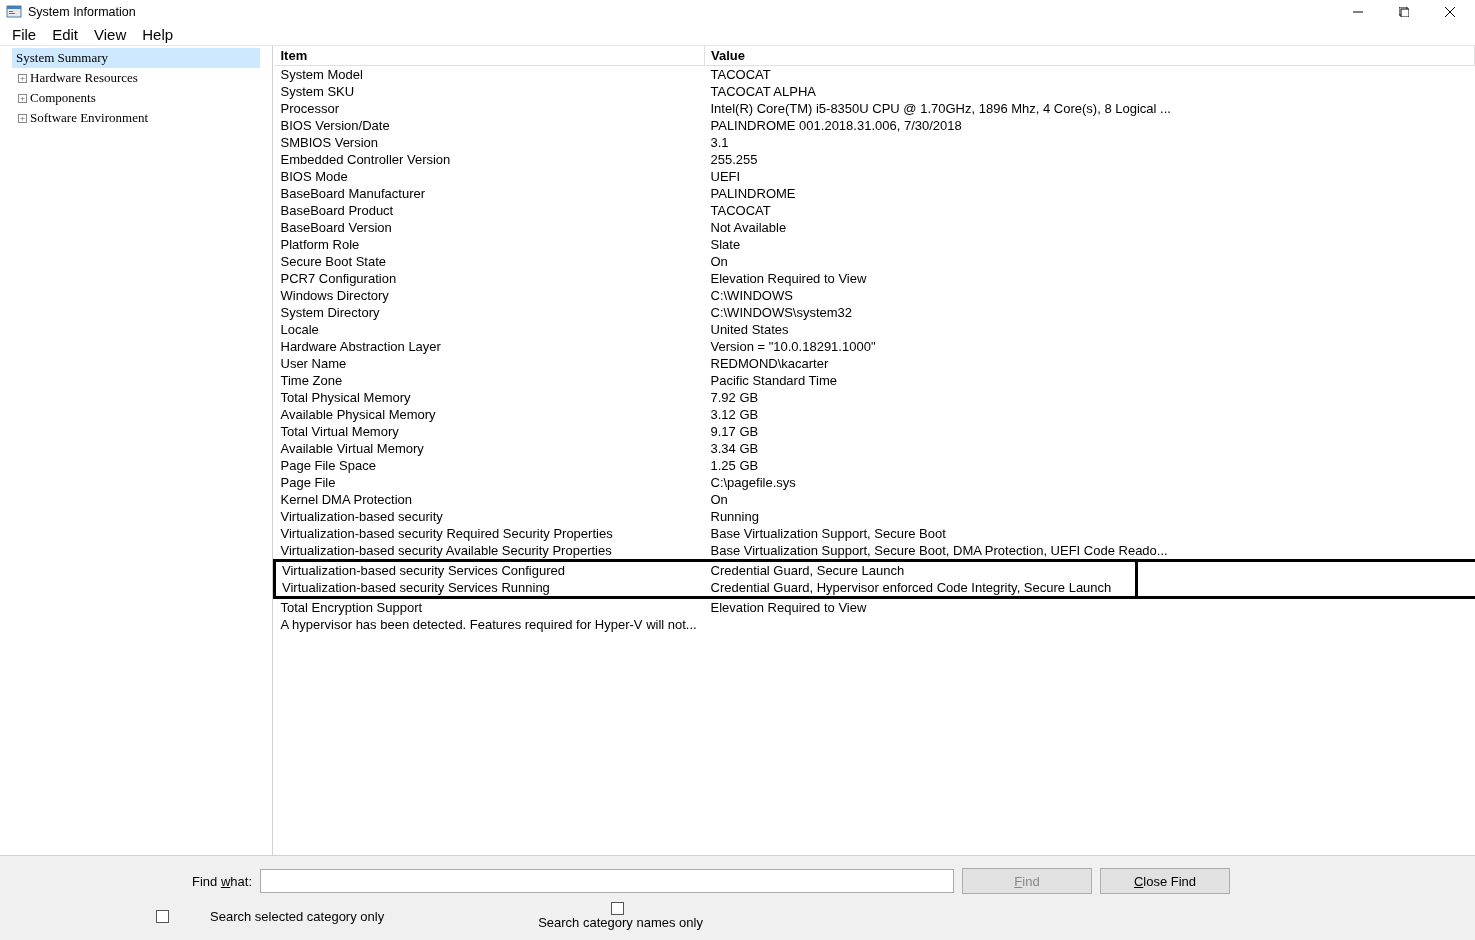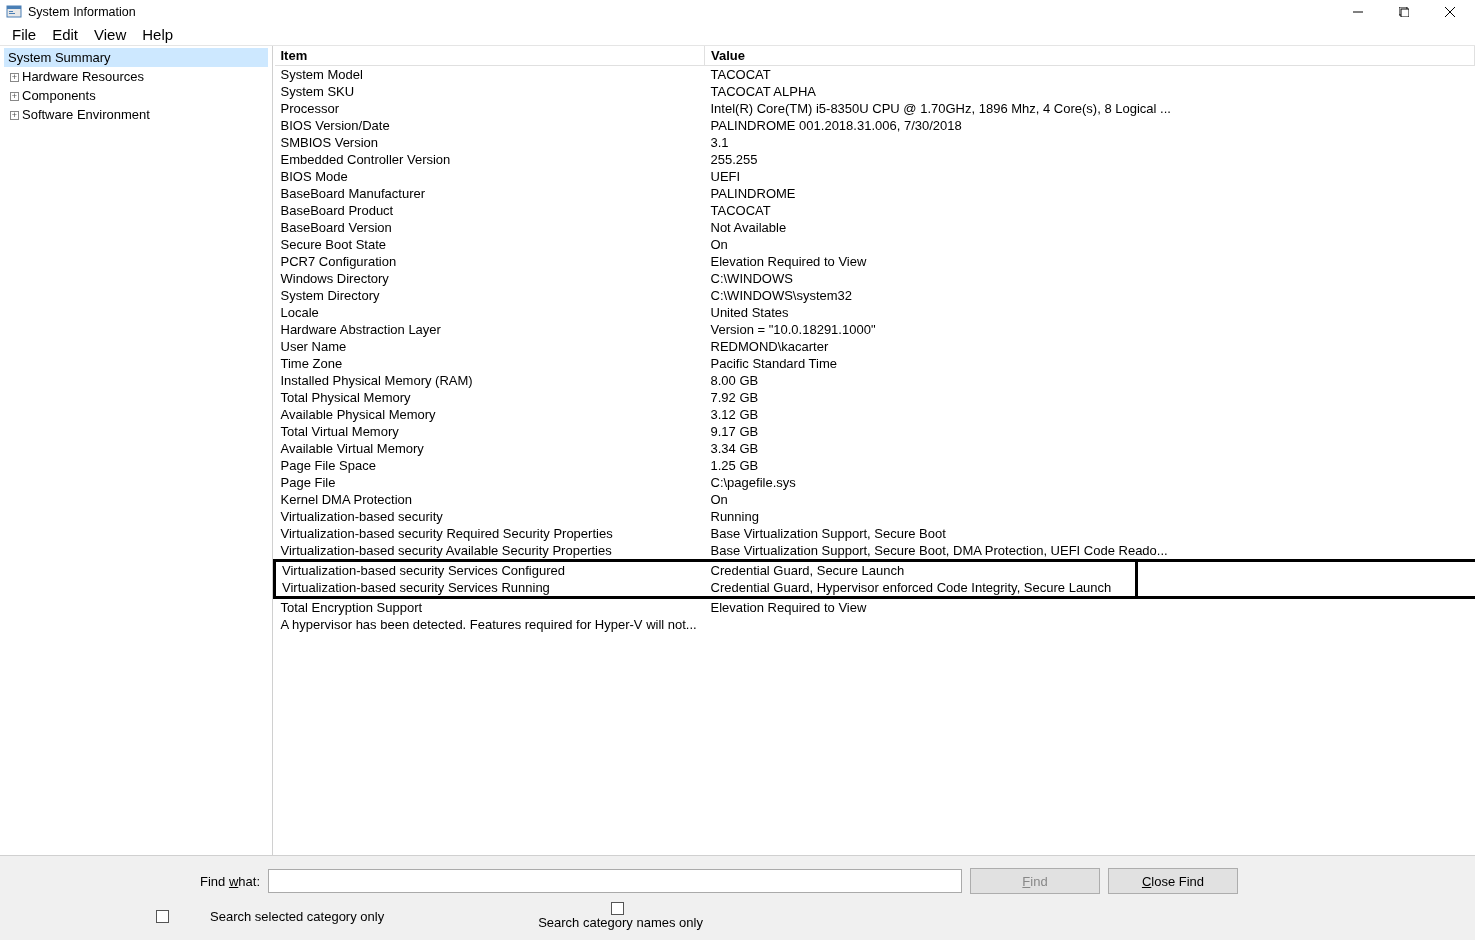--- a/index.html
+++ b/index.html
@@ -44,21 +44,21 @@
   display: flex;
   border-bottom: 1px solid #d0d0d0;
   overflow: hidden;
 }
 .tree-pane {
   width: 273px;
   border-right: 1px solid #d0d0d0;
   overflow: auto;
   background: #fff;
 }
-.tree-root { padding: 2px 4px; }
+.tree-root { padding: 2px 12px; font-family: Liberation Serif, serif; }
 .tree-item {
   padding: 2px 4px;
   font-size: 13px;
   white-space: nowrap;
   cursor: default;
 }
 .tree-item.child { padding-left: 6px; }
 .tree-item.selected { background: #cde8ff; }
 .expander {
   display: inline-block;
@@ -101,21 +101,21 @@
   overflow: hidden;
   text-overflow: ellipsis;
 }
 .footer {
   background: #f0f0f0;
   padding: 8px 0 10px 0;
 }
 .find-row {
   display: flex;
   align-items: center;
-  padding: 4px 16px;
+  padding: 4px 8px;
 }
 .find-label { width: 252px; text-align: right; padding-right: 8px; font-size: 13px; }
 .find-label u { text-decoration: underline; }
 .find-input {
   flex: 1;
   max-width: 694px;
   height: 24px;
   border: 1px solid #aaa;
   background: #fff;
   padding: 0 6px;
@@ -247,20 +247,24 @@
             </tr>
             <tr>
               <td>BaseBoard Product</td>
               <td>TACOCAT</td>
             </tr>
             <tr>
               <td>BaseBoard Version</td>
               <td>Not Available</td>
             </tr>
             <tr>
+              <td>Platform Role</td>
+              <td>Slate</td>
+            </tr>
+            <tr>
               <td>Secure Boot State</td>
               <td>On</td>
             </tr>
             <tr>
               <td>PCR7 Configuration</td>
               <td>Elevation Required to View</td>
             </tr>
             <tr>
               <td>Windows Directory</td>
               <td>C:\WINDOWS</td>
@@ -277,24 +281,20 @@
               <td>Hardware Abstraction Layer</td>
               <td>Version = "10.0.18291.1000"</td>
             </tr>
             <tr>
               <td>User Name</td>
               <td>REDMOND\kacarter</td>
             </tr>
             <tr>
               <td>Time Zone</td>
               <td>Pacific Standard Time</td>
-            </tr>
-            <tr>
-              <td>Installed Physical Memory (RAM)</td>
-              <td>8.00 GB</td>
             </tr>
             <tr>
               <td>Total Physical Memory</td>
               <td>7.92 GB</td>
             </tr>
             <tr>
               <td>Available Physical Memory</td>
               <td>3.12 GB</td>
             </tr>
             <tr>

